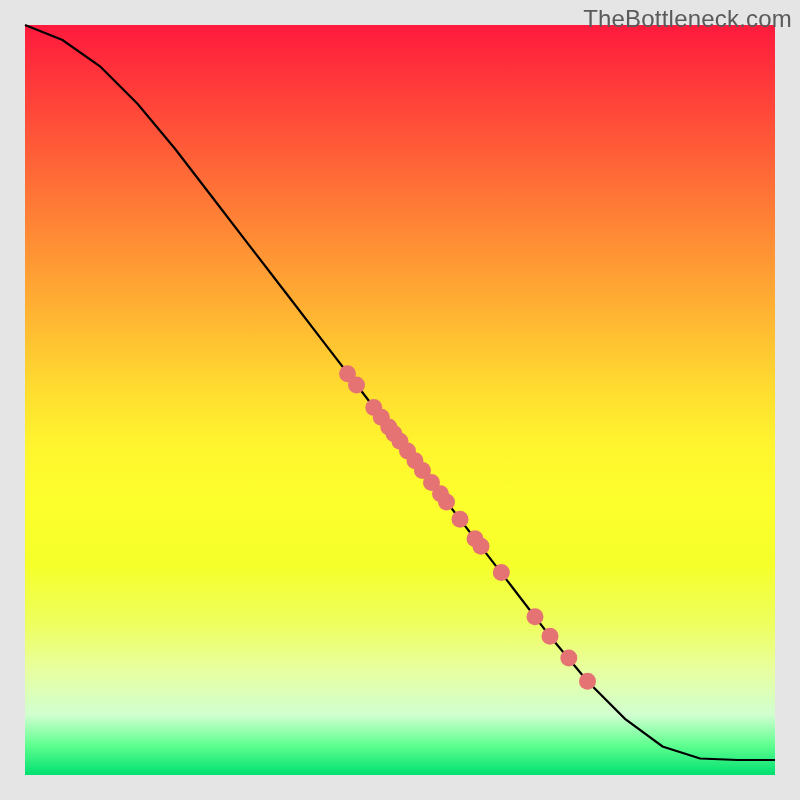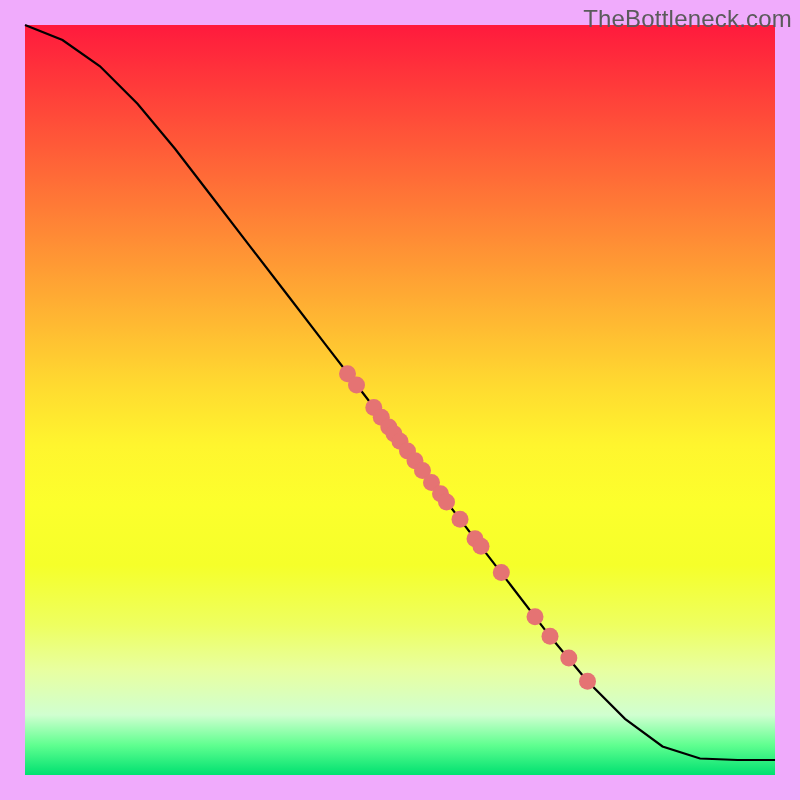--- a/index.html
+++ b/index.html
@@ -2,21 +2,21 @@
 <html><head>
 <meta charset="utf-8">
 <style>
   * { margin: 0; padding: 0; box-sizing: border-box; }
   html, body { width: 800px; height: 800px; overflow: hidden; }
   body { background: #000; position: relative; }
 
   .frame {
     position: absolute;
     inset: 0;
-    background: #f0abfc;
+    background: #e5e5e5;
   }
 
   .plot-area {
     position: absolute;
     left: 25px;
     top: 25px;
     width: 750px;
     height: 750px;
     background: linear-gradient(to bottom,
       #ff1a3d 0%,

